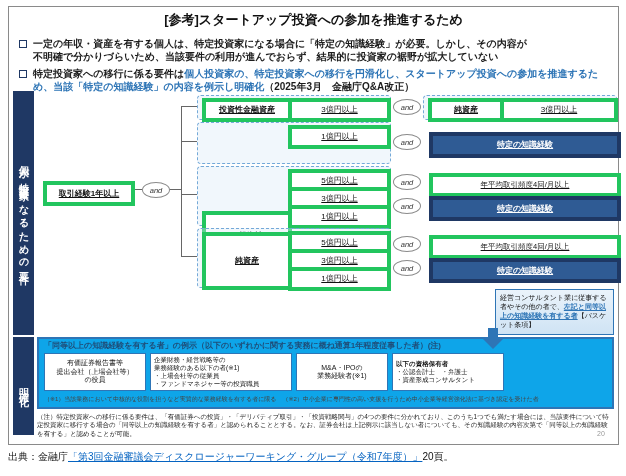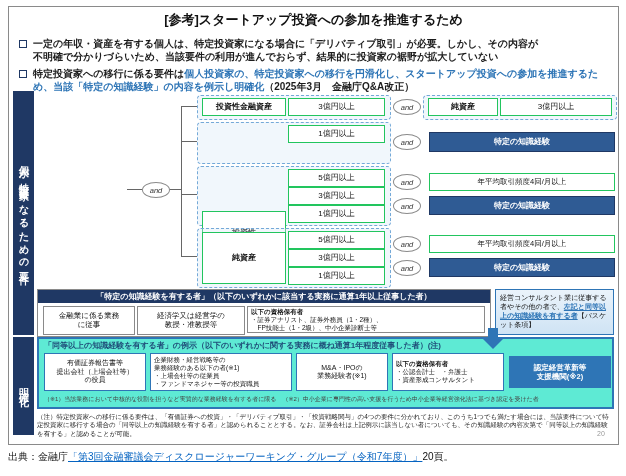--- a/index.html
+++ b/index.html
@@ -7,22 +7,22 @@
     font-family:"Liberation Sans","DejaVu Sans",sans-serif;color:#111;overflow:hidden;}
   .abs{position:absolute;}
   #slide{position:absolute;left:8px;top:6px;width:609px;height:437px;border:1px solid #8a8a8a;background:#fff;}
   .title{width:100%;text-align:center;font-size:13px;font-weight:bold;color:#111;}
   .bullet{display:flex;align-items:flex-start;font-size:10px;font-weight:bold;color:#1c1c1c;line-height:1.3;}
   .sq{flex:0 0 auto;width:6px;height:6px;border:1.3px solid #1f3864;margin:3px 6px 0 0;background:#fff;}
   .pre{white-space:pre-line;}
   .vbar{background:#1f3864;color:#fff;display:flex;align-items:center;justify-content:center;}
   .vtext{writing-mode:vertical-rl;text-orientation:upright;font-size:10px;font-weight:bold;letter-spacing:2px;}
   .dashed{border:1px dashed #74a9d8;border-radius:4px;background:rgba(214,232,246,0.35);}
-  .bx{border:1px solid #22c55e;background:#fff;display:flex;align-items:center;justify-content:center;
-      font-size:8px;line-height:1.15;text-align:center;color:#111;}
+  .bx{border:4px solid #22c55e;background:#fff;display:flex;align-items:center;justify-content:center;
+      font-size:8px;line-height:1.15;text-align:right;color:#111;text-decoration:underline;}
   .lbl{font-weight:bold;}
   .navy{background:#2f5b94;border-color:#1f3864;color:#fff;font-weight:bold;}
   .and{border:1px solid #8a8a8a;border-radius:50%;background:#fff;font-size:7.5px;font-style:italic;color:#333;
        display:flex;align-items:center;justify-content:center;}
   .ln{background:#666;}
   .khdr{background:#1f3864;color:#fff;font-size:8px;font-weight:bold;display:flex;align-items:center;justify-content:center;}
   .kbx{border:1px solid #8a8a8a;background:#fff;display:flex;align-items:center;justify-content:center;
        font-size:7.5px;line-height:1.15;text-align:center;}
   .small-list{font-size:6.5px;line-height:1.25;text-align:left;padding:1px 3px;}
   .basket{background:linear-gradient(#eaf3fb,#cfe3f4);border:1px solid #2e75b6;font-size:7px;line-height:1.3;padding:3px 4px;box-sizing:border-box;}
@@ -41,21 +41,21 @@
 </head>
 <body>
 
 <div id="canvas">
   <div id="slide">
 
     <div class="abs title" style="top:4px;left:0;">[参考]スタートアップ投資への参加を推進するため</div>
 
     <div class="abs bullet" style="left:10px;top:30px;width:594px;">
       <span class="sq"></span>
-      <span class="pre">一定の年収・資産を有する個人は、特定投資家になる場合に「デリバティブ取引」が必要。しかし、その内容が
+      <span class="pre">一定の年収・資産を有する個人は、特定投資家になる場合に「特定の知識経験」が必要。しかし、その内容が
 不明確で分かりづらいため、当該要件の利用が進んでおらず、結果的に投資家の裾野が拡大していない</span>
     </div>
 
     <div class="abs bullet" style="left:10px;top:60px;width:594px;">
       <span class="sq"></span>
       <span>
         <span>特定投資家への移行に係る要件は</span><span style="color:#2e75b6;">個人投資家の、特定投資家への移行を円滑化し、スタートアップ投資への参加を推進するため、当該「特定の知識経験」の内容を例示し明確化</span><span>（2025年3月　金融庁Q&amp;A改正）</span>
       </span>
     </div>
 
@@ -67,20 +67,21 @@
     </div>
 
     <div class="abs ln" style="left:118px;top:182px;width:15px;height:1px;"></div>
     <div class="abs ln" style="left:159px;top:182px;width:13px;height:1px;"></div>
     <div class="abs ln" style="left:172px;top:99px;width:1px;height:151px;"></div>
     <div class="abs ln" style="left:172px;top:99px;width:16px;height:1px;"></div>
     <div class="abs ln" style="left:172px;top:134px;width:16px;height:1px;"></div>
     <div class="abs ln" style="left:172px;top:187px;width:16px;height:1px;"></div>
     <div class="abs ln" style="left:172px;top:249px;width:16px;height:1px;"></div>
 
+    <div class="abs bx lbl" style="left:34px;top:174px;width:84px;height:17px;">取引経験1年以上</div>
     <div class="abs and" style="left:133px;top:175px;width:26px;height:14px;">and</div>
 
     <div class="abs dashed" style="left:188px;top:88px;width:192px;height:23px;"></div>
     <div class="abs bx lbl" style="left:193px;top:91px;width:82px;height:16px;">投資性金融資産</div>
     <div class="abs bx" style="left:279px;top:91px;width:95px;height:16px;">3億円以上</div>
     <div class="abs and" style="left:384px;top:92px;width:26px;height:14px;">and</div>
     <div class="abs dashed" style="left:414px;top:88px;width:192px;height:23px;"></div>
     <div class="abs bx lbl" style="left:419px;top:91px;width:68px;height:16px;">純資産</div>
     <div class="abs bx" style="left:491px;top:91px;width:110px;height:16px;">3億円以上</div>
 
@@ -103,60 +104,46 @@
     <div class="abs dashed" style="left:188px;top:221px;width:192px;height:58px;"></div>
     <div class="abs bx lbl" style="left:193px;top:225px;width:82px;height:50px;">純資産</div>
     <div class="abs bx" style="left:279px;top:224px;width:95px;height:16px;">5億円以上</div>
     <div class="abs bx" style="left:279px;top:242px;width:95px;height:16px;">3億円以上</div>
     <div class="abs bx" style="left:279px;top:260px;width:95px;height:16px;">1億円以上</div>
     <div class="abs and" style="left:384px;top:229px;width:26px;height:14px;">and</div>
     <div class="abs bx" style="left:420px;top:228px;width:184px;height:16px;font-size:7.5px;">年平均取引頻度4回/月以上</div>
     <div class="abs and" style="left:384px;top:253px;width:26px;height:14px;">and</div>
     <div class="abs bx navy" style="left:420px;top:251px;width:184px;height:17px;">特定の知識経験</div>
 
-    <div class="abs" style="left:28px;top:282px;width:452px;height:46px;border:1px solid #8a8a8a;background:#fff;">
-      <div class="abs khdr" style="left:0;top:0;width:452px;height:13px;">「特定の知識経験を有する者」（以下のいずれかに該当する実務に通算1年以上従事した者）</div>
-      <div class="abs kbx pre" style="left:5px;top:16px;width:90px;height:27px;">金融業に係る業務
-に従事</div>
-      <div class="abs kbx pre" style="left:99px;top:16px;width:106px;height:27px;">経済学又は経営学の
-教授・准教授等</div>
-      <div class="abs kbx small-list" style="left:209px;top:16px;width:238px;height:27px;display:block;box-sizing:border-box;">
-        <div style="font-weight:bold;">以下の資格保有者</div>
-        <div class="pre">・証券アナリスト、証券外務員（1・2種）、
-　FP技能士（1・2級）、中小企業診断士等</div>
-      </div>
-    </div>
 
     <div class="abs basket" style="left:486px;top:282px;width:119px;height:46px;">
       <span>経営コンサルタント業に従事する者やその他の者で、</span><span class="em">左記と同等以上の知識経験を有する者</span><span>【バスケット条項】</span>
     </div>
 
     <div class="abs arrow-shaft" style="left:479px;top:321px;width:10px;height:11px;z-index:6;"></div>
     <div class="abs arrow-head" style="left:473px;top:331px;z-index:6;"></div>
 
-    <div class="abs" style="left:28px;top:330px;width:577px;height:72px;border:2px solid #2e75b6;background:#5eead4;box-sizing:border-box;">
+    <div class="abs" style="left:28px;top:330px;width:577px;height:72px;border:2px solid #2e75b6;background:#0ea5e9;box-sizing:border-box;">
       <div class="abs exhdr" style="left:5px;top:1px;width:560px;">「同等以上の知識経験を有する者」の例示（以下のいずれかに関する実務に概ね通算1年程度従事した者）(注)</div>
       <div class="abs exbox pre" style="left:5px;top:14px;width:102px;height:38px;">有価証券報告書等
 提出会社（上場会社等）
 の役員</div>
       <div class="abs exbox" style="left:111px;top:14px;width:142px;height:38px;align-items:flex-start;text-align:left;padding:1px 3px;font-size:6.5px;">
         <div class="pre">企業財務・経営戦略等の
 業務経験のある以下の者(※1)</div>
         <div class="pre">・上場会社等の従業員
 ・ファンドマネジャー等の投資職員</div>
       </div>
       <div class="abs exbox pre" style="left:257px;top:14px;width:92px;height:38px;">M&amp;A・IPOの
 業務経験者(※1)</div>
       <div class="abs exbox" style="left:353px;top:14px;width:112px;height:38px;align-items:flex-start;text-align:left;padding:1px 3px;font-size:6.5px;">
         <div style="font-weight:bold;">以下の資格保有者</div>
         <div class="pre">・公認会計士　・弁護士
 ・資産形成コンサルタント</div>
       </div>
-      <div class="abs exbox pre" style="left:470px;top:17px;width:102px;height:32px;background:#2e75b6;color:#fff;font-weight:bold;font-size:7.5px;">認定経営革新等
-支援機関(※2)</div>
       <div class="abs foot" style="left:5px;top:56px;width:566px;">（※1）当該業務において中核的な役割を担うなど実質的な業務経験を有する者に限る　（※2）中小企業に専門性の高い支援を行うため中小企業等経営強化法に基づき認定を受けた者</div>
     </div>
 
     <div class="abs note" style="left:28px;top:406px;width:577px;">（注）特定投資家への移行に係る要件は、「有価証券への投資」・「デリバティブ取引」・「投資戦略関与」の4つの要件に分かれており、このうち1つでも満たす場合には、当該要件について特定投資家に移行する場合の「同等以上の知識経験を有する者」と認められることとする。なお、証券会社は上記例示に該当しない者についても、その知識経験の内容次第で「同等以上の知識経験を有する」と認めることが可能。</div>
 
     <div class="abs pagenum" style="left:588px;top:423px;">20</div>
   </div>
 
   <div class="caption">
     <span>出典：金融庁</span><a>「第3回金融審議会ディスクロージャーワーキング・グループ（令和7年度）」</a><span>20頁。</span>

